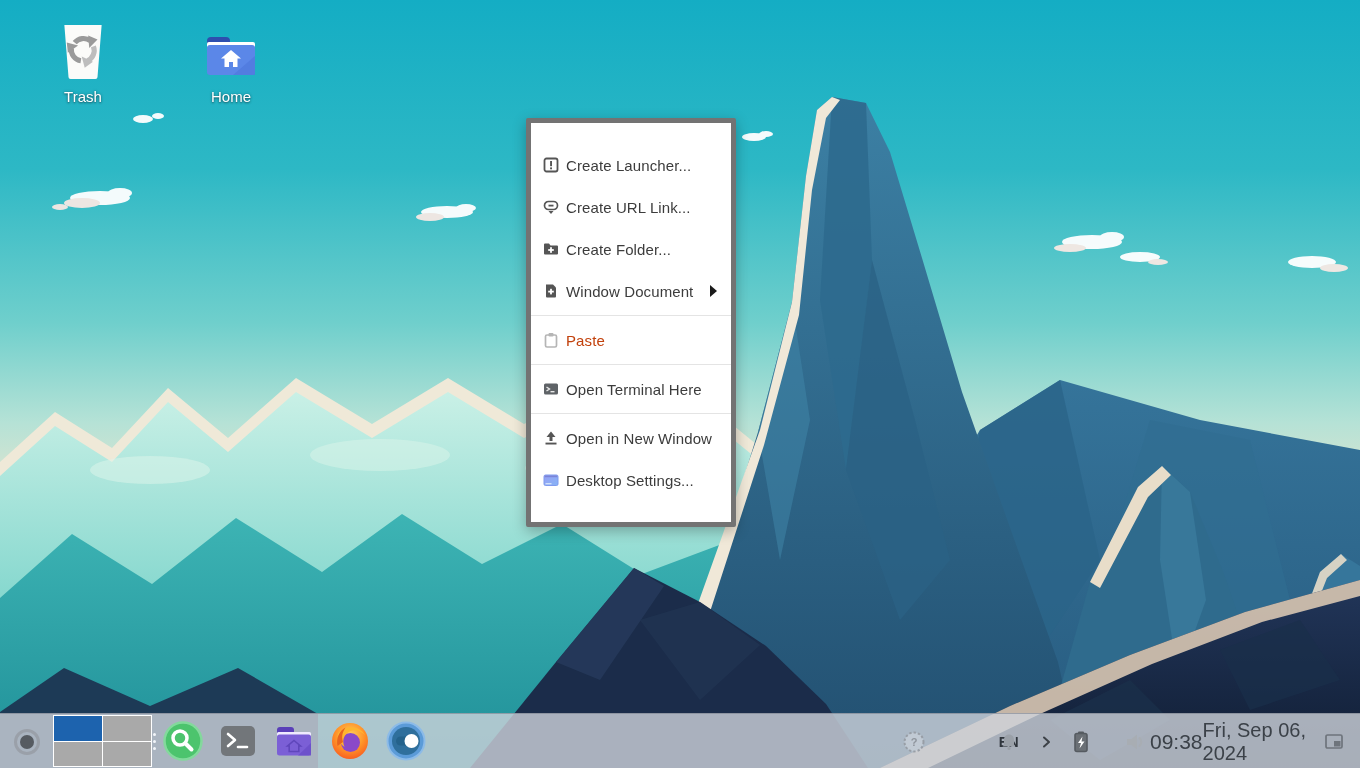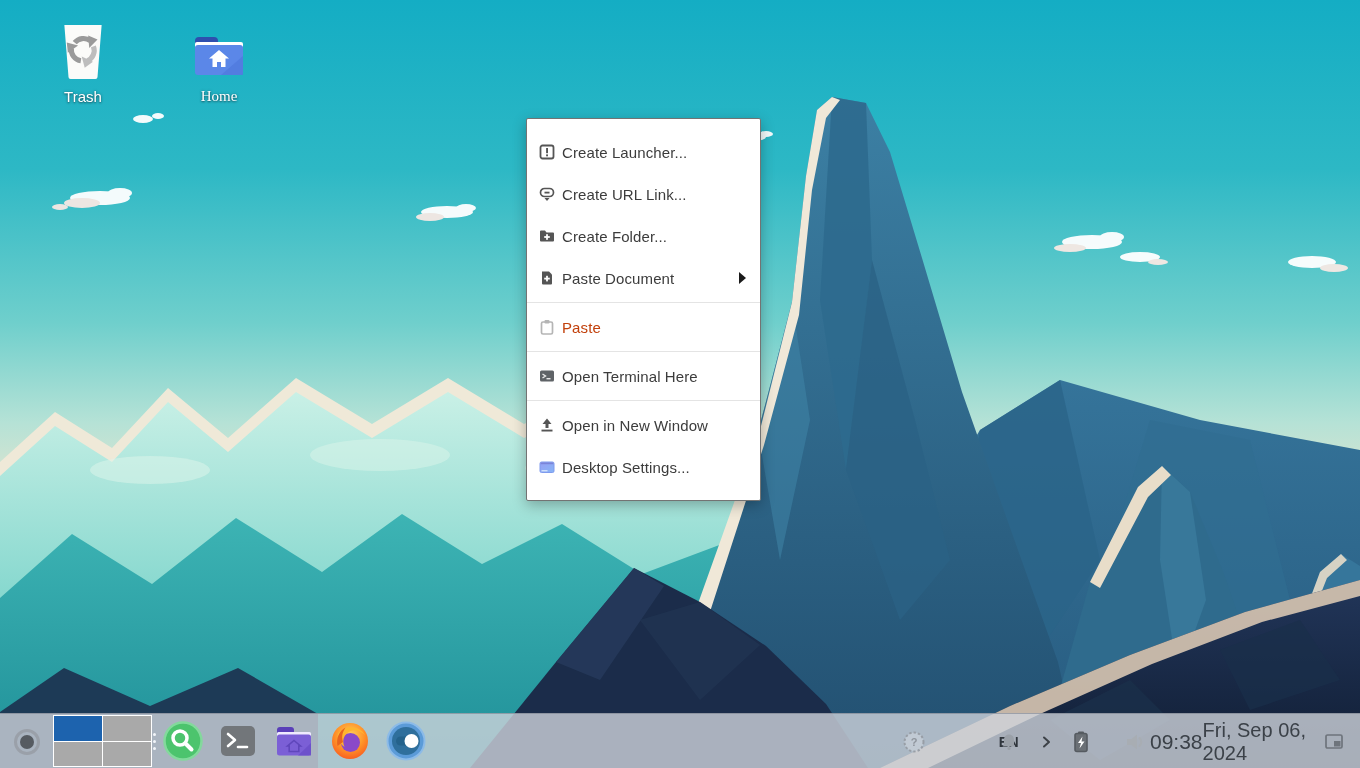--- a/index.html
+++ b/index.html
@@ -6,26 +6,26 @@
   html,body { width:1360px; height:768px; overflow:hidden;
     font-family:"Liberation Sans","DejaVu Sans",sans-serif; }
   .desktop { position:relative; width:1360px; height:768px; overflow:hidden; background:#1fb0c4; }
   .wallpaper { position:absolute; inset:0; }
 
   
   .desk-icon { position:absolute; width:96px; display:flex; flex-direction:column; align-items:center; gap:8px; cursor:default; }
   .desk-icon .glyph { width:56px; height:58px; display:flex; align-items:flex-end; justify-content:center; }
   .desk-icon .label { color:#ffffff; font-size:15px; text-shadow:0 1px 2px rgba(20,40,50,.6), 0 0 3px rgba(20,40,50,.35); }
   #icon-trash { left:35px; top:22px; }
-  #icon-home  { left:171px; top:22px;font-family:Liberation Serif, serif; }
+  #icon-home  { left:183px; top:22px; }
 
   
-  .context-menu { position:absolute; left:526px; top:118px; width:235px;
-    background:#ffffff; border:1px solid #737373; border-radius:2px;
-    box-shadow:0 4px 14px rgba(0,0,0,.28); padding:12px 0; }
+  .context-menu { position:absolute; left:526px; top:118px; width:210px;
+    background:#ffffff; border:5px solid #737373; border-radius:2px;
+    box-shadow:0 4px 14px rgba(0,0,0,.28); padding:21px 0; }
   .menu-item { position:relative; height:42px; display:flex; align-items:center; padding:0 14px 0 12px; cursor:default; }
   .menu-item .mi-icon { width:16px; height:16px; flex:0 0 16px; margin-right:7px; display:flex; align-items:center; justify-content:center; }
   .menu-item .mi-label { font-size:15px; color:#3c3c3c; white-space:nowrap; letter-spacing:.1px; }
   .menu-item.disabled .mi-label { color:#c2410c; }
   .menu-sep { border-top:1px solid #e4e4e4; margin:3px 0; }
   .submenu-arrow { position:absolute; right:14px; top:50%; margin-top:-6px; width:0; height:0;
     border-left:7px solid #1a1a1a; border-top:6px solid transparent; border-bottom:6px solid transparent; }
 
   
   .panel { position:absolute; left:0; bottom:0; width:1360px; height:55px;
@@ -221,21 +221,21 @@
     </div>
 
     <div class="menu-item">
       <span class="mi-icon">
         <svg width="16" height="16" viewBox="0 0 16 16">
           <path d="M3,1.5 L10,1.5 L13,4.5 L13,13.5 Q13,14.5 12,14.5 L4,14.5 Q3,14.5 3,13.5 Z" fill="#555"></path>
           <rect x="7.1" y="5.8" width="1.8" height="5.6" fill="#fff"></rect>
             <rect x="5.2" y="7.7" width="5.6" height="1.8" fill="#fff"></rect>
         </svg>
       </span>
-      <span class="mi-label">Paste Document</span>
+      <span class="mi-label">Window Document</span>
       <span class="submenu-arrow"></span>
     </div>
 
     <div class="menu-sep"></div>
 
     <div class="menu-item disabled">
       <span class="mi-icon">
         <svg width="16" height="16" viewBox="0 0 16 16">
           <rect x="2.5" y="3" width="11" height="12" rx="1.5" fill="none" stroke="#b5b5b5" stroke-width="1.7"></rect>
           <rect x="5.5" y="1" width="5" height="3.4" rx="1" fill="#b5b5b5"></rect>

